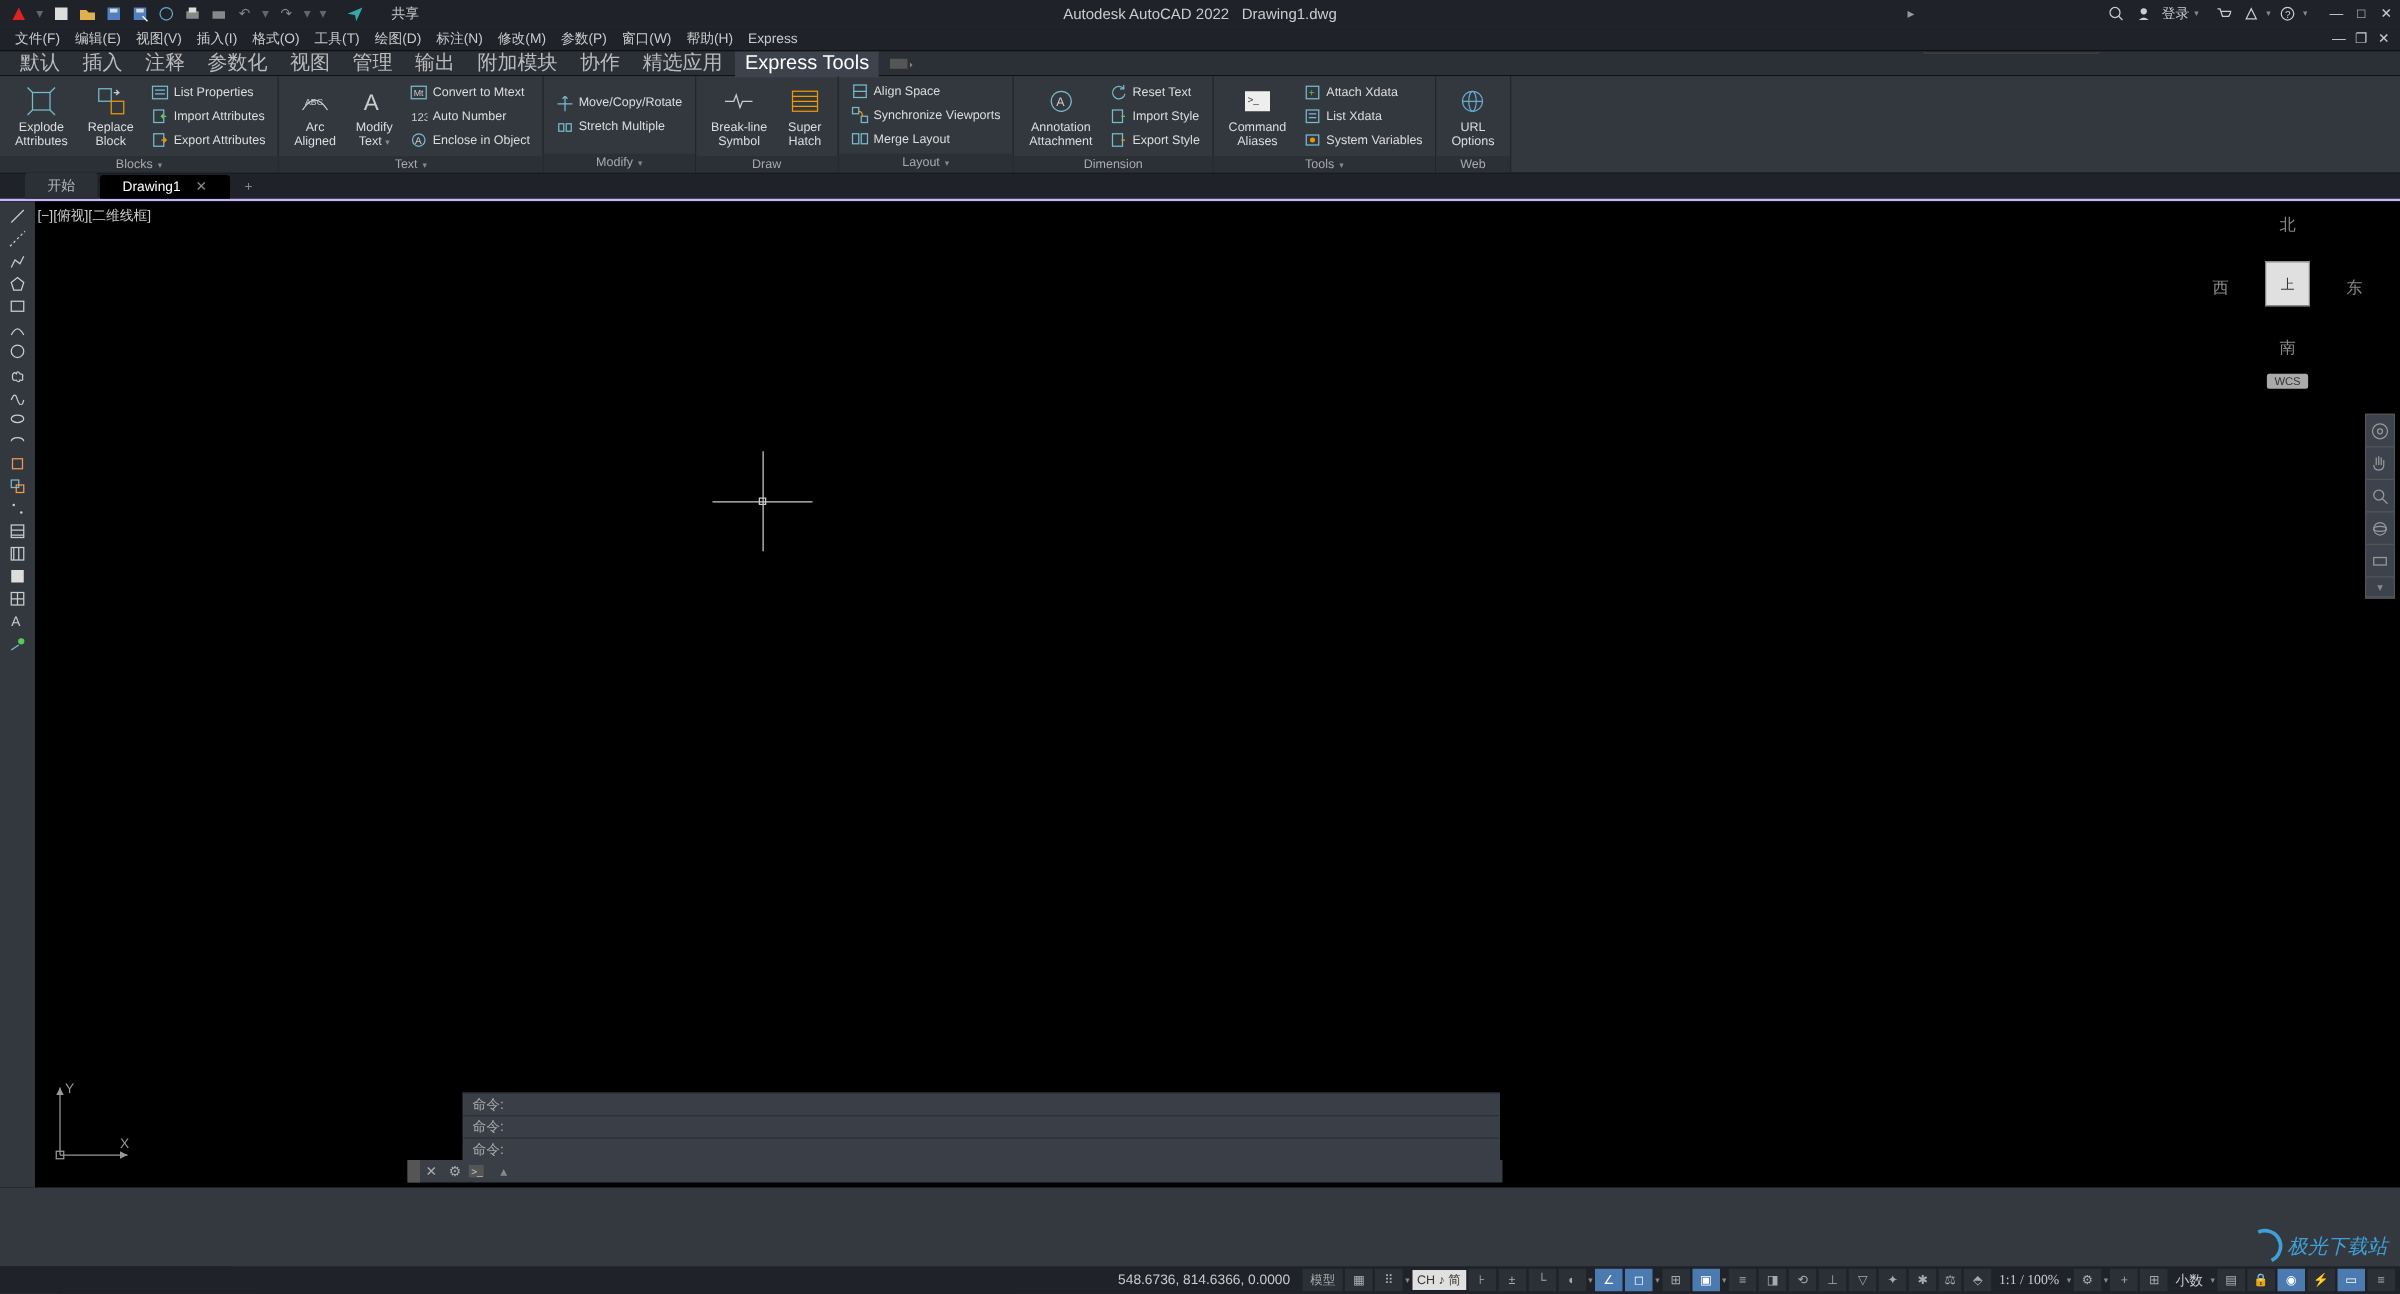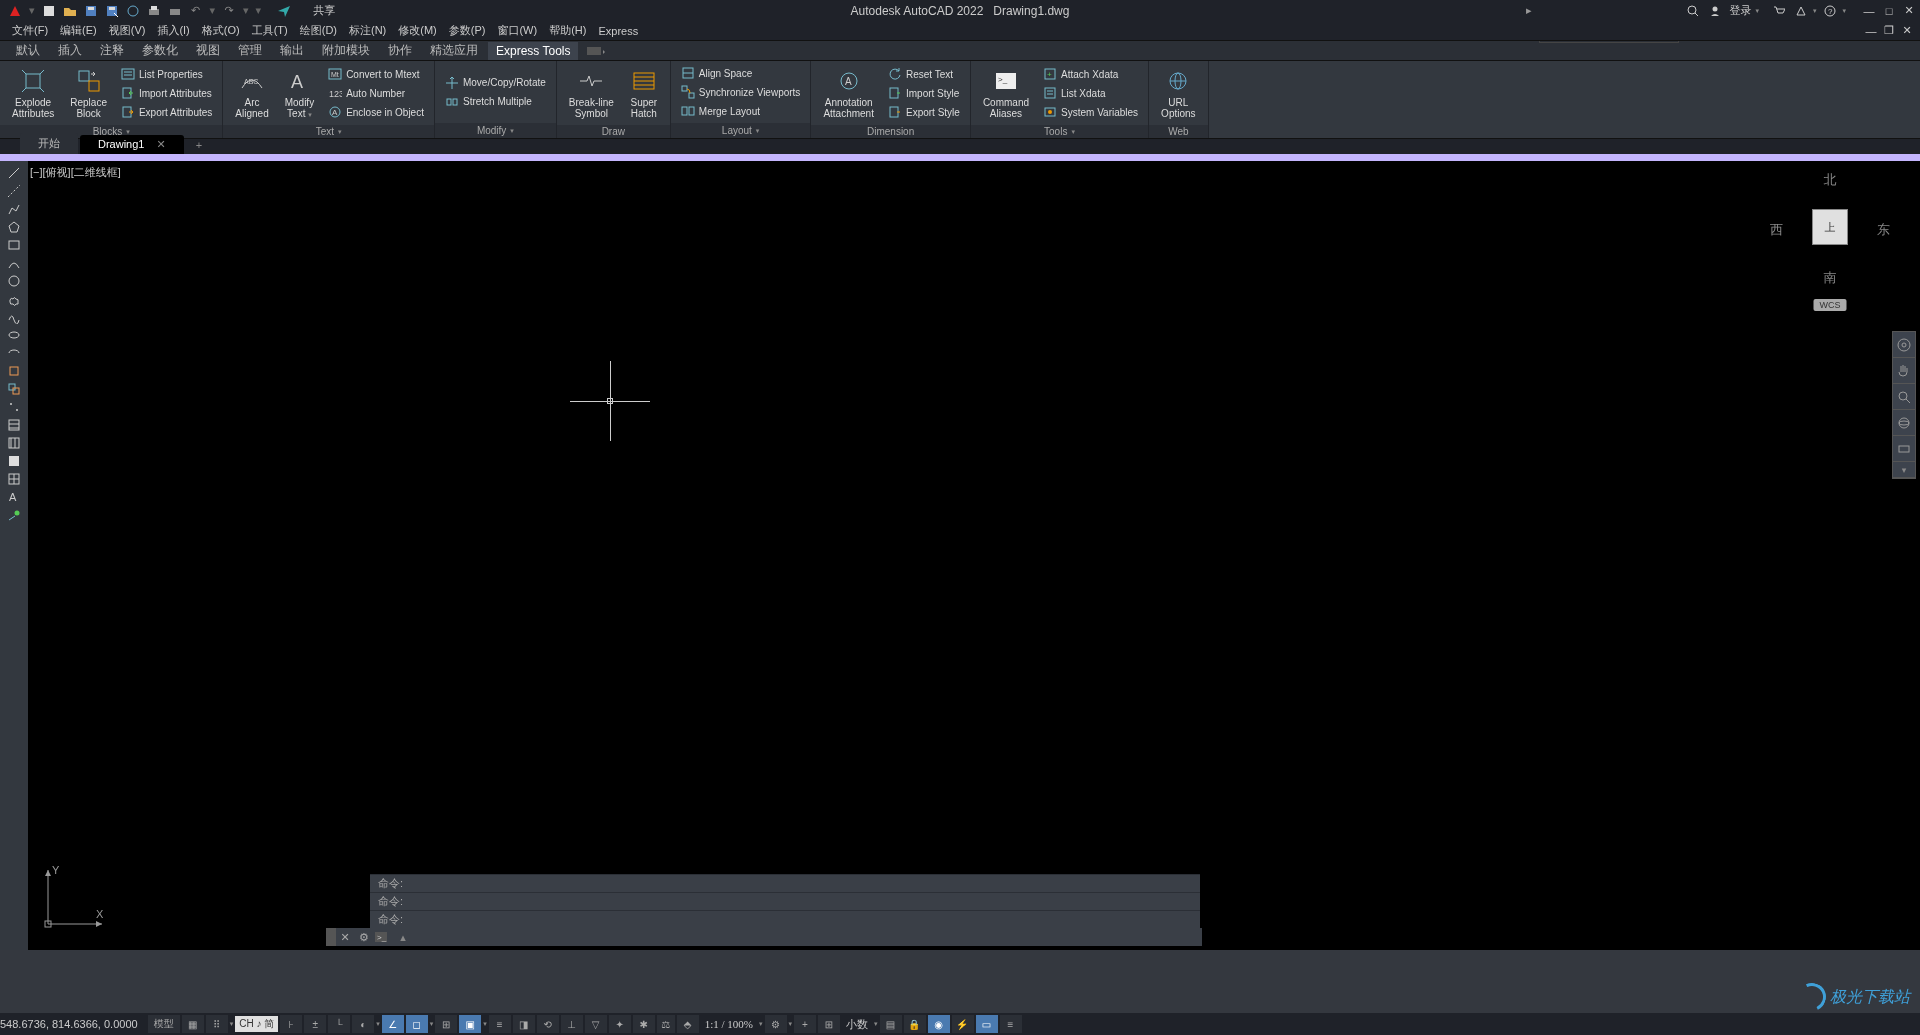--- a/index.html
+++ b/index.html
@@ -21,40 +21,40 @@
 .win-btns { display: flex; gap: 6px; margin-left: 10px; }
 .win-btn { width: 14px; height: 14px; display: flex; align-items: center; justify-content: center; color: #ccc; cursor: pointer; font-size: 11px; }
 
 
 .menu-bar { height: 20px; background: #1f2229; display: flex; align-items: center; padding-left: 12px; gap: 12px; border-bottom: 1px solid #111; position: relative; }
 .menu-item { color: #ccc; font-size: 11px; cursor: pointer; }
 .doc-win-btns { position: absolute; right: 6px; display: flex; gap: 4px; }
 
 
 .ribbon-tabs { height: 20px; background: #2b2f36; display: flex; align-items: center; padding-left: 8px; gap: 2px; border-bottom: 1px solid #111; }
-.ribbon-tab { padding: 2px 8px; color: #bbb; font-size: 12px; cursor: pointer; }
+.ribbon-tab { padding: 2px 8px; color: #bbb; font-size: 16px; cursor: pointer; }
 .ribbon-tab.active { background: #3d434d; color: #fff; }
 .ribbon-tab-option { margin-left: 6px; display: flex; align-items: center; }
 
 
 .ribbon { height: 78px; background: #33383f; display: flex; border-bottom: 1px solid #111; }
 .ribbon-panel { display: flex; flex-direction: column; border-right: 1px solid #22252b; }
 .ribbon-panel-body { flex: 1; display: flex; align-items: center; padding: 2px 6px; gap: 4px; }
 .ribbon-panel-title { height: 15px; background: #2b2f36; text-align: center; font-size: 10px; color: #aaa; display: flex; align-items: center; justify-content: center; gap: 4px; }
 .big-btn { display: flex; flex-direction: column; align-items: center; justify-content: center; padding: 2px 6px; cursor: pointer; height: 60px; }
 .big-btn-icon { width: 28px; height: 28px; display: flex; align-items: center; justify-content: center; margin-bottom: 2px; }
 .big-btn-label { font-size: 10px; color: #ddd; text-align: center; line-height: 11px; }
 .small-btn-col { display: flex; flex-direction: column; gap: 1px; }
 .small-btn { display: flex; align-items: center; gap: 4px; padding: 1px 4px; cursor: pointer; height: 18px; }
 .small-btn-icon { width: 14px; height: 14px; display: flex; align-items: center; justify-content: center; }
 .small-btn-label { font-size: 10px; color: #ddd; white-space: nowrap; }
 .drop-arrow { font-size: 7px; color: #888; }
 
 
-.file-tabs { height: 22px; background: #1f2229; display: flex; align-items: flex-end; padding-left: 20px; border-bottom: 7px solid #c4b5fd; }
+.file-tabs { height: 22px; background: #1f2229; display: flex; align-items: flex-end; padding-left: 20px; border-bottom: 2px solid #c4b5fd; }
 .file-tab { padding: 3px 18px; background: #2b2f36; color: #bbb; font-size: 11px; cursor: pointer; margin-right: 2px; border-top-left-radius: 3px; border-top-right-radius: 3px; position: relative; }
 .file-tab.active { background: #000000; color: #fff; }
 .file-tab-close { margin-left: 12px; color: #888; cursor: pointer; }
 .file-tab-add { padding: 3px 10px; color: #888; cursor: pointer; }
 
 
 .drawing-area { position: relative; background: #000; height: 789px; }
 .view-label { position: absolute; top: 4px; left: 30px; color: #ccc; font-size: 11px; }
 .left-toolbar { position: absolute; left: 0; top: 0; width: 28px; background: #33383f; height: 100%; display: flex; flex-direction: column; align-items: center; padding-top: 4px; gap: 3px; }
 .lt-btn { width: 18px; height: 15px; display: flex; align-items: center; justify-content: center; cursor: pointer; color: #aaa; }
@@ -91,21 +91,21 @@
 .cmd-opt { width: 20px; text-align: center; color: #aaa; cursor: pointer; }
 .cmd-prompt { width: 22px; text-align: center; color: #aaa; }
 .cmd-text { flex: 1; color: #888; font-style: italic; padding-left: 4px; }
 
 
 .layout-tabs { position: absolute; bottom: 0; left: 0; height: 22px; background: #2b2f36; display: flex; align-items: center; }
 .layout-tab { padding: 3px 12px; color: #bbb; font-size: 11px; cursor: pointer; border-right: 1px solid #1f2229; }
 .layout-tab.active { background: #3d434d; color: #fff; }
 
 
-.status-bar { position: absolute; bottom: 0; left: 0; right: 0; height: 22px; background: #1f2229; display: flex; align-items: center; padding-right: 4px; gap: 2px; }
+.status-bar { position: absolute; bottom: 0; left: 0; right: 0; height: 22px; background: #1f2229; display: flex; align-items: center; justify-content: flex-end; padding-right: 4px; gap: 2px; }
 .status-coords { color: #ccc; font-size: 11px; margin-right: 8px; }
 .sb-btn { width: 22px; height: 18px; display: flex; align-items: center; justify-content: center; color: #aaa; cursor: pointer; background: #2b2f36; font-size: 10px; }
 .sb-btn.on { background: #4a7ab0; color: #fff; }
 .sb-txt { color: #ccc; font-size: 11px; padding: 0 4px; font-family: Liberation Serif, serif; }
 .ime-box { background: #e0e0e0; color: #333; padding: 1px 4px; font-size: 10px; display: flex; align-items: center; gap: 2px; }
 
 
 .watermark { position: absolute; right: 10px; bottom: 24px; font-size: 16px; font-style: italic; color: #3fa0d8; display: flex; align-items: center; gap: 4px; }
 .watermark-arc { width: 28px; height: 28px; border: 3px solid #3fa0d8; border-radius: 50%; border-left-color: transparent; border-bottom-color: transparent; transform: rotate(20deg); }
 

